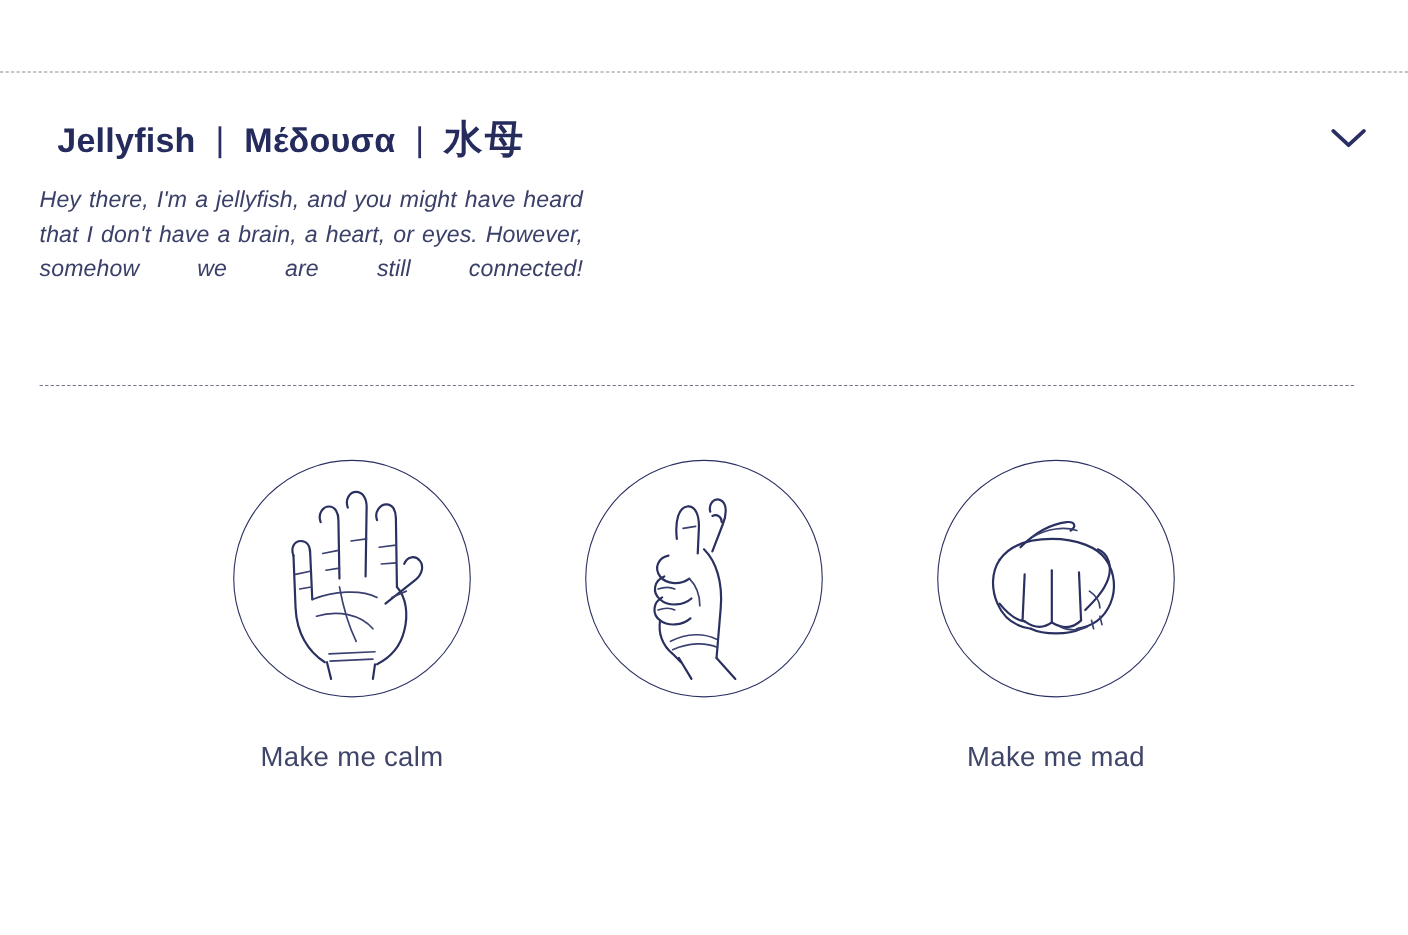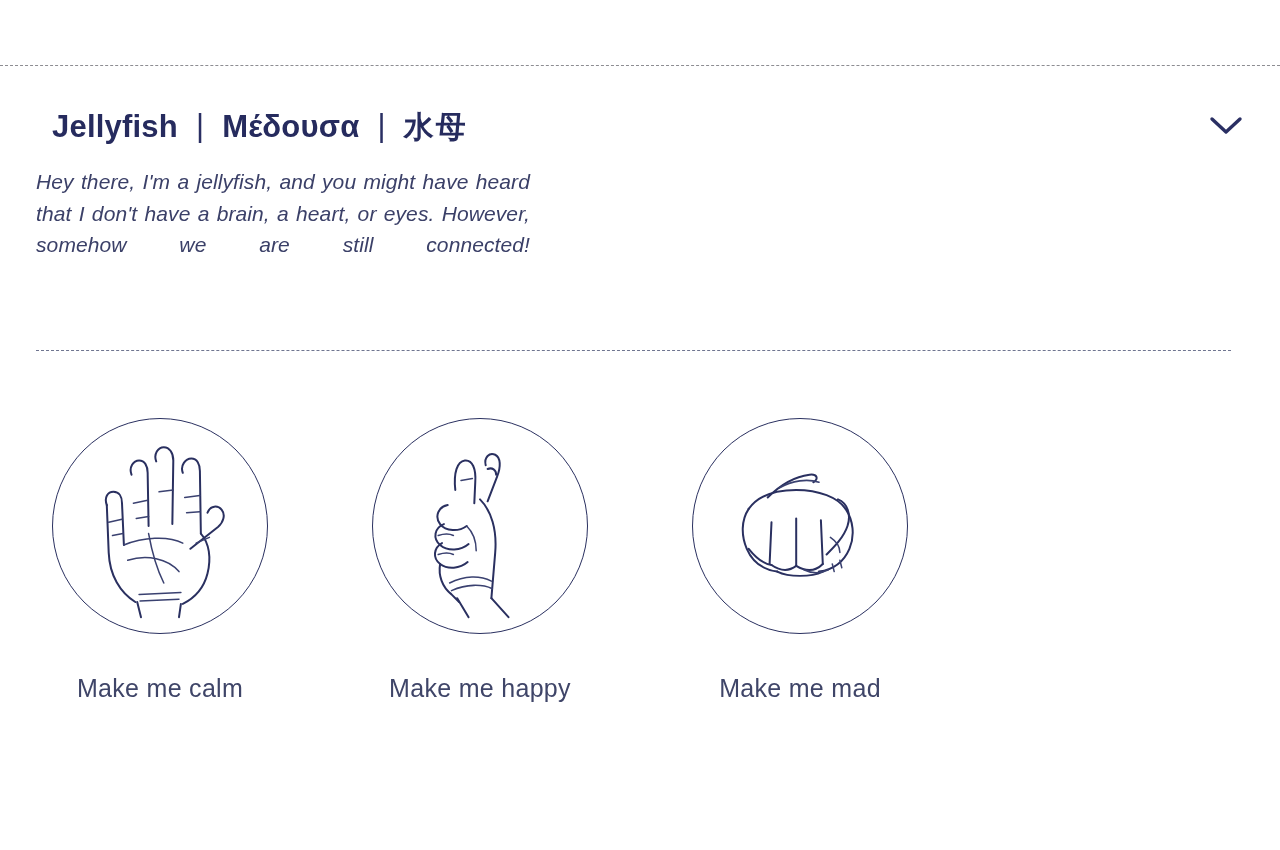--- a/index.html
+++ b/index.html
@@ -60,21 +60,21 @@
   }
   .title .tpart { display: inline-block; }
   .title .tsep {
     display: inline-block;
     font-weight: 400;
     color: #2a2f63;
     padding: 0 18px;
     transform: translateY(-1px);
   }
   .title .t-cjk {
-    font-size: 30px;
+    font-size: 35px;
     letter-spacing: 2px;
   }
 
   .chevron-btn {
     width: 44px;
     height: 36px;
     display: flex;
     align-items: center;
     justify-content: center;
     cursor: pointer;
@@ -114,20 +114,21 @@
     border-top: 1.8px dashed #6f7590;
   }
 
   
   .cards {
     position: absolute;
     left: 0;
     top: 418px;
     width: 1280px;
     display: flex;
+    justify-content: center;
   }
   .card {
     width: 320px;
     display: flex;
     flex-direction: column;
     align-items: center;
     cursor: pointer;
   }
   .card:nth-child(1) { margin-left: 0px; }
 
@@ -276,21 +277,20 @@
               <path d="M80 52 L92 50"></path>
               <path d="M86 100 C92 106 96 116 96 126"></path>
               <path d="M56 110 C62 108 68 108 72 110"></path>
               <path d="M56 130 C62 128 68 128 72 130"></path>
               <path d="M68 160 C84 152 100 152 112 158"></path>
               <path d="M70 168 C86 161 102 161 113 166"></path>
             </g>
           </svg>
         </span>
       </div>
-      <div class="card-label">Make me happy</div>
     </div>
 
     <div class="card">
       <div class="circle">
         <span>
           <svg viewBox="0 0 200 200" aria-hidden="true">
             <g class="hand-stroke">
 
               <path d="M66 70 C78 58 94 48 110 46 C118 45 120 50 114 54"></path>
 

